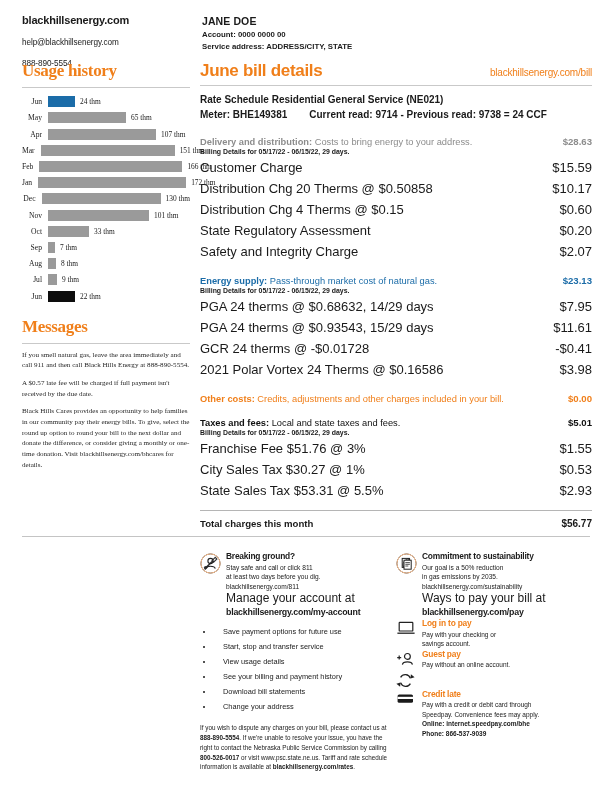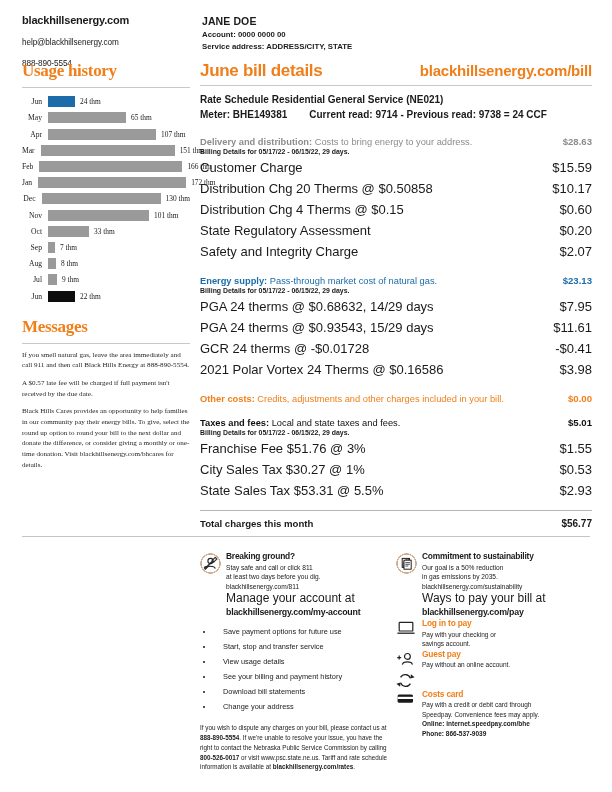--- a/index.html
+++ b/index.html
@@ -40,21 +40,21 @@
   .bar-wrap { display:flex; align-items:center; flex:1; }
   .bar { height:11px; background:#9a9a9a; }
   .bar-val { font-size:7.4px; padding-left:5px; white-space:nowrap; }
 
   .msg-title { margin-top:14px; }
   .msg-body p { font-size:7.1px; line-height:1.5; margin:0 0 7px 0; color:#262626; }
 
   
   .rightcol { position:absolute; left:200px; top:62px; width:392px; }
   .bill-head { display:flex; align-items:baseline; justify-content:space-between; }
-  .bill-url { font-size:15px; font-weight:bold; color:#f07f1a; letter-spacing:-0.2px;}
+  .bill-url { font-size:10px; font-weight:normal; color:#f07f1a; letter-spacing:-0.2px;}
   .meta { font-size:10px; font-weight:bold; margin-top:7px; line-height:1.45;}
   .meta .gap { display:inline-block; width:22px; }
 
   .section { margin-top:13px; }
   .sec-head { display:flex; justify-content:space-between; align-items:baseline; }
   .sec-head .lbl { font-size:9.3px; }
   .sec-head .lbl b { font-weight:bold; }
   .sec-head .amt { font-size:9.6px; font-weight:bold; }
   .billing-details { font-size:6.9px; font-weight:bold; margin-top:1px; margin-bottom:2px; }
   .li { display:flex; justify-content:space-between; font-size:13px; line-height:1.62; }
@@ -444,21 +444,21 @@
       </div>
 
       <div class="payrow">
         <div class="pay-ico">
           <svg width="20" height="15" viewBox="0 0 20 15">
             <rect x="1.6" y="3.4" width="15.4" height="8.4" rx="1.6" fill="#1a1a1a"></rect>
             <rect x="1.6" y="5.8" width="15.4" height="2.2" fill="#ffffff"></rect>
           </svg>
         </div>
         <div class="pay-body">
-          <div class="pt">Costs card</div>
+          <div class="pt">Credit late</div>
           <div class="ps">Pay with a credit or debit card through</div>
           <div class="ps" style="margin-top:0">Speedpay. Convenience fees may apply.</div>
           <div class="ps" style="margin-top:0"><b>Online: </b><b>internet.speedpay.com/bhe</b></div>
           <div class="ps" style="margin-top:0"><b>Phone: </b><b>866-537-9039</b></div>
         </div>
       </div>
 
     </div>
   </div>
 

